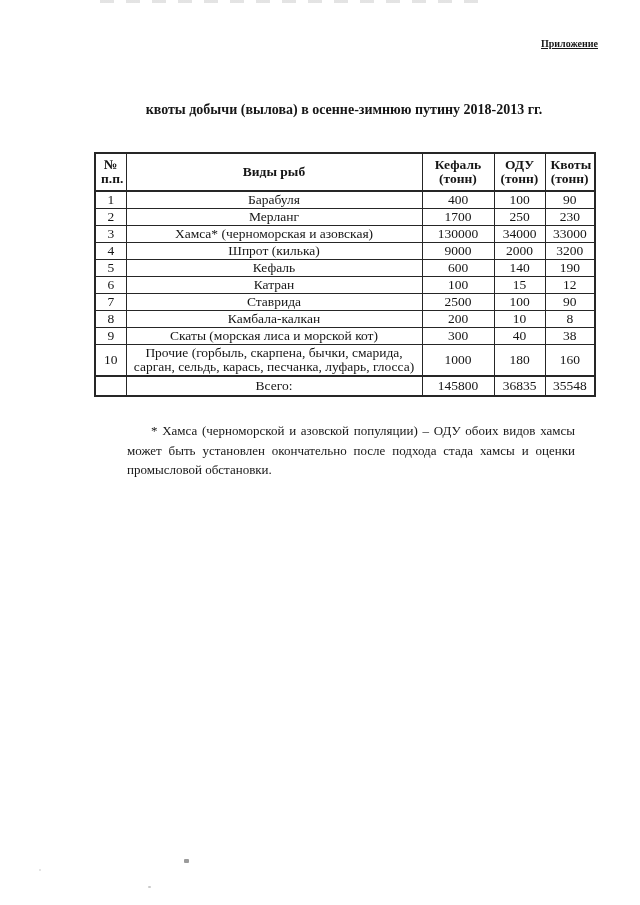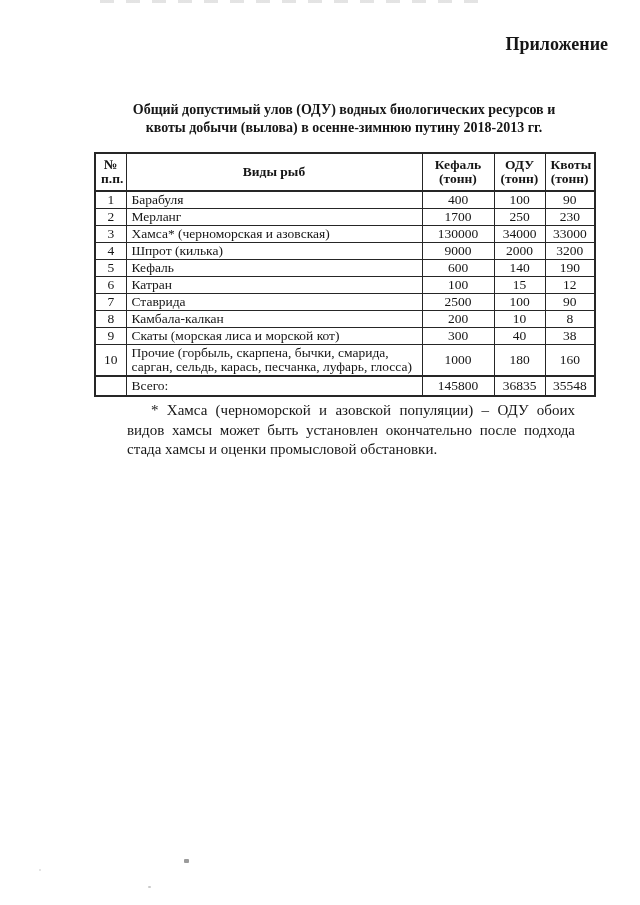--- a/index.html
+++ b/index.html
@@ -19,23 +19,23 @@
     background:repeating-linear-gradient(90deg,#c2c2c2 0 14px,transparent 14px 26px);
     opacity:.45;
   }
   .speck{position:absolute;background:#8a8a8a;border-radius:1px;}
   .speck.s1{left:184px;top:859px;width:5px;height:4px;opacity:.85;}
   .speck.s2{left:148px;top:886px;width:3px;height:2px;opacity:.45;}
   .speck.s3{left:39px;top:869px;width:2px;height:2px;opacity:.3;}
 
   
   .doc-header{
-    position:absolute;top:36px;right:32px;
+    position:absolute;top:36px;right:42px;
     text-align:right;
-    font-size:18px;line-height:16.5px;
+    font-size:10px;line-height:16.5px;text-decoration:underline;
   }
   .doc-header .l1{font-weight:bold;}
 
   
   .doc-title{
     position:absolute;top:101px;left:84px;width:520px;
     text-align:center;font-weight:bold;
     font-size:14px;line-height:17.5px;
   }
 
@@ -54,46 +54,45 @@
     overflow:hidden;
   }
   table.catch{border:2px solid #262626;}
   thead th{
     font-weight:bold;text-align:center;vertical-align:middle;
     height:36px;padding:1px 2px;
   }
   thead tr{border-bottom:2px solid #262626;}
   tbody td{height:16px;vertical-align:middle;}
   td.c-num{text-align:center;}
-  td.c-name{text-align:left;}
+  td.c-name{text-align:center;}
   td.c-val{text-align:center;}
   tr.row-multi td{height:30px;}
   tr.row-total{border-top:2px solid #262626;font-weight:normal;}
   tr.row-total td{height:18px;}
 
   
   .footnote{
-    position:absolute;left:127px;top:401px;width:448px;
-    font-size:15px;line-height:19.5px;
+    position:absolute;left:127px;top:421px;width:448px;
+    font-size:13px;line-height:19.5px;
     text-align:justify;text-indent:24px;
   }
 </style>
 </head>
 <body>
 
 <div class="page">
 
   <div class="scan-top"></div>
 
   <div class="doc-header">
     <div class="l1">Приложение</div>
   </div>
 
   <div class="doc-title">
-    <div>Общий допустимый улов (ОДУ) водных биологических ресурсов и</div>
     <div>квоты добычи (вылова) в осенне-зимнюю путину 2018-2013 гг.</div>
   </div>
 
   <table class="catch">
     <colgroup>
       <col style="width:31px">
         <col style="width:296px">
         <col style="width:72px">
         <col style="width:51px">
         <col style="width:50px">

